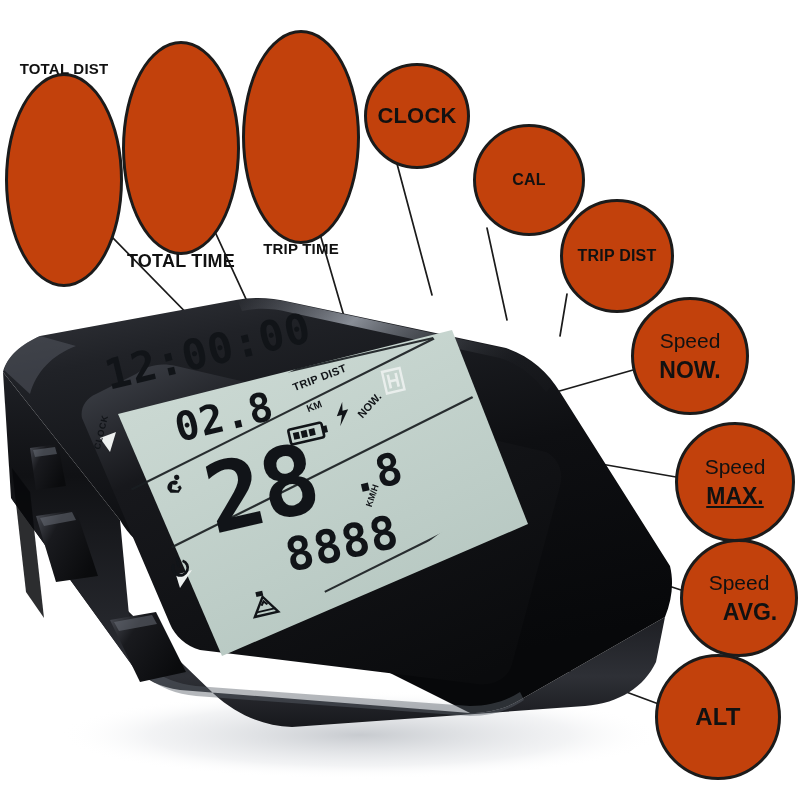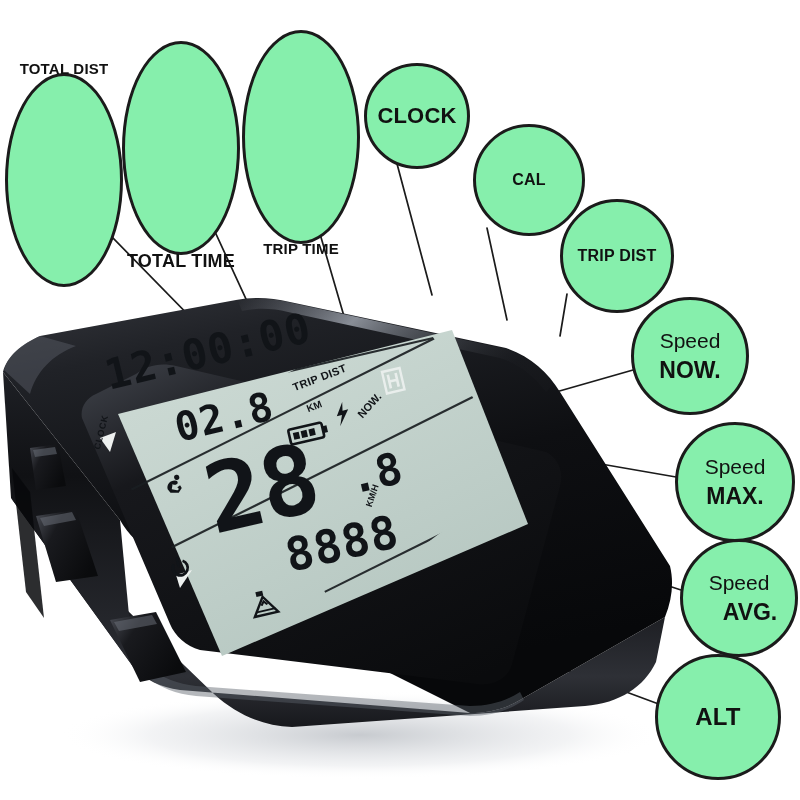--- a/index.html
+++ b/index.html
@@ -11,21 +11,21 @@
     position:relative;
   }
   #stage{position:absolute;inset:0;width:800px;height:800px;}
   svg.layer{position:absolute;left:0;top:0;width:800px;height:800px;}
 
   
   .callout{
     position:absolute;
     border:3.5px solid #1b1b1b;
     border-radius:50%;
-    background:#86efac;
+    background:#c2410c;
     box-sizing:border-box;
     display:flex;
     align-items:center;
     justify-content:center;
     flex-direction:column;
     text-align:center;
     color:#111;
     z-index:30;
   }
   .callout .l1,.callout .l2{
@@ -268,21 +268,21 @@
       </div>
       <div class="callout overflow c-strong" style="left: 560px; top: 199px; width: 114px; height: 114px;">
         <span class="l1" style="font-size: 16px;">TRIP DIST</span>
       </div>
       <div class="callout overflow c-two" style="left: 631px; top: 297px; width: 118px; height: 118px;">
         <span class="l1" style="font-size: 21px;">Speed</span>
         <span class="l2" style="font-size: 23px; margin-top: 8px;">NOW.</span>
       </div>
       <div class="callout overflow c-two" style="left: 675px; top: 422px; width: 120px; height: 120px;">
         <span class="l1" style="font-size: 21px;">Speed</span>
-        <span class="l2" style="font-size: 23px; margin-top: 8px;">MAX.</span>
+        <span class="l2" style="font-size: 23px; margin-top: 8px; text-decoration: underline;">MAX.</span>
       </div>
       <div class="callout overflow c-two" style="left: 680px; top: 539px; width: 118px; height: 118px;">
         <span class="l1" style="font-size: 21px;">Speed</span>
         <span class="l2" style="font-size: 23px; margin-top: 8px; margin-left: 22px;">AVG.</span>
       </div>
       <div class="callout overflow c-strong" style="left: 655px; top: 654px; width: 126px; height: 126px;">
         <span class="l1" style="font-size: 24px;">ALT</span>
       </div>
     </div>
 

